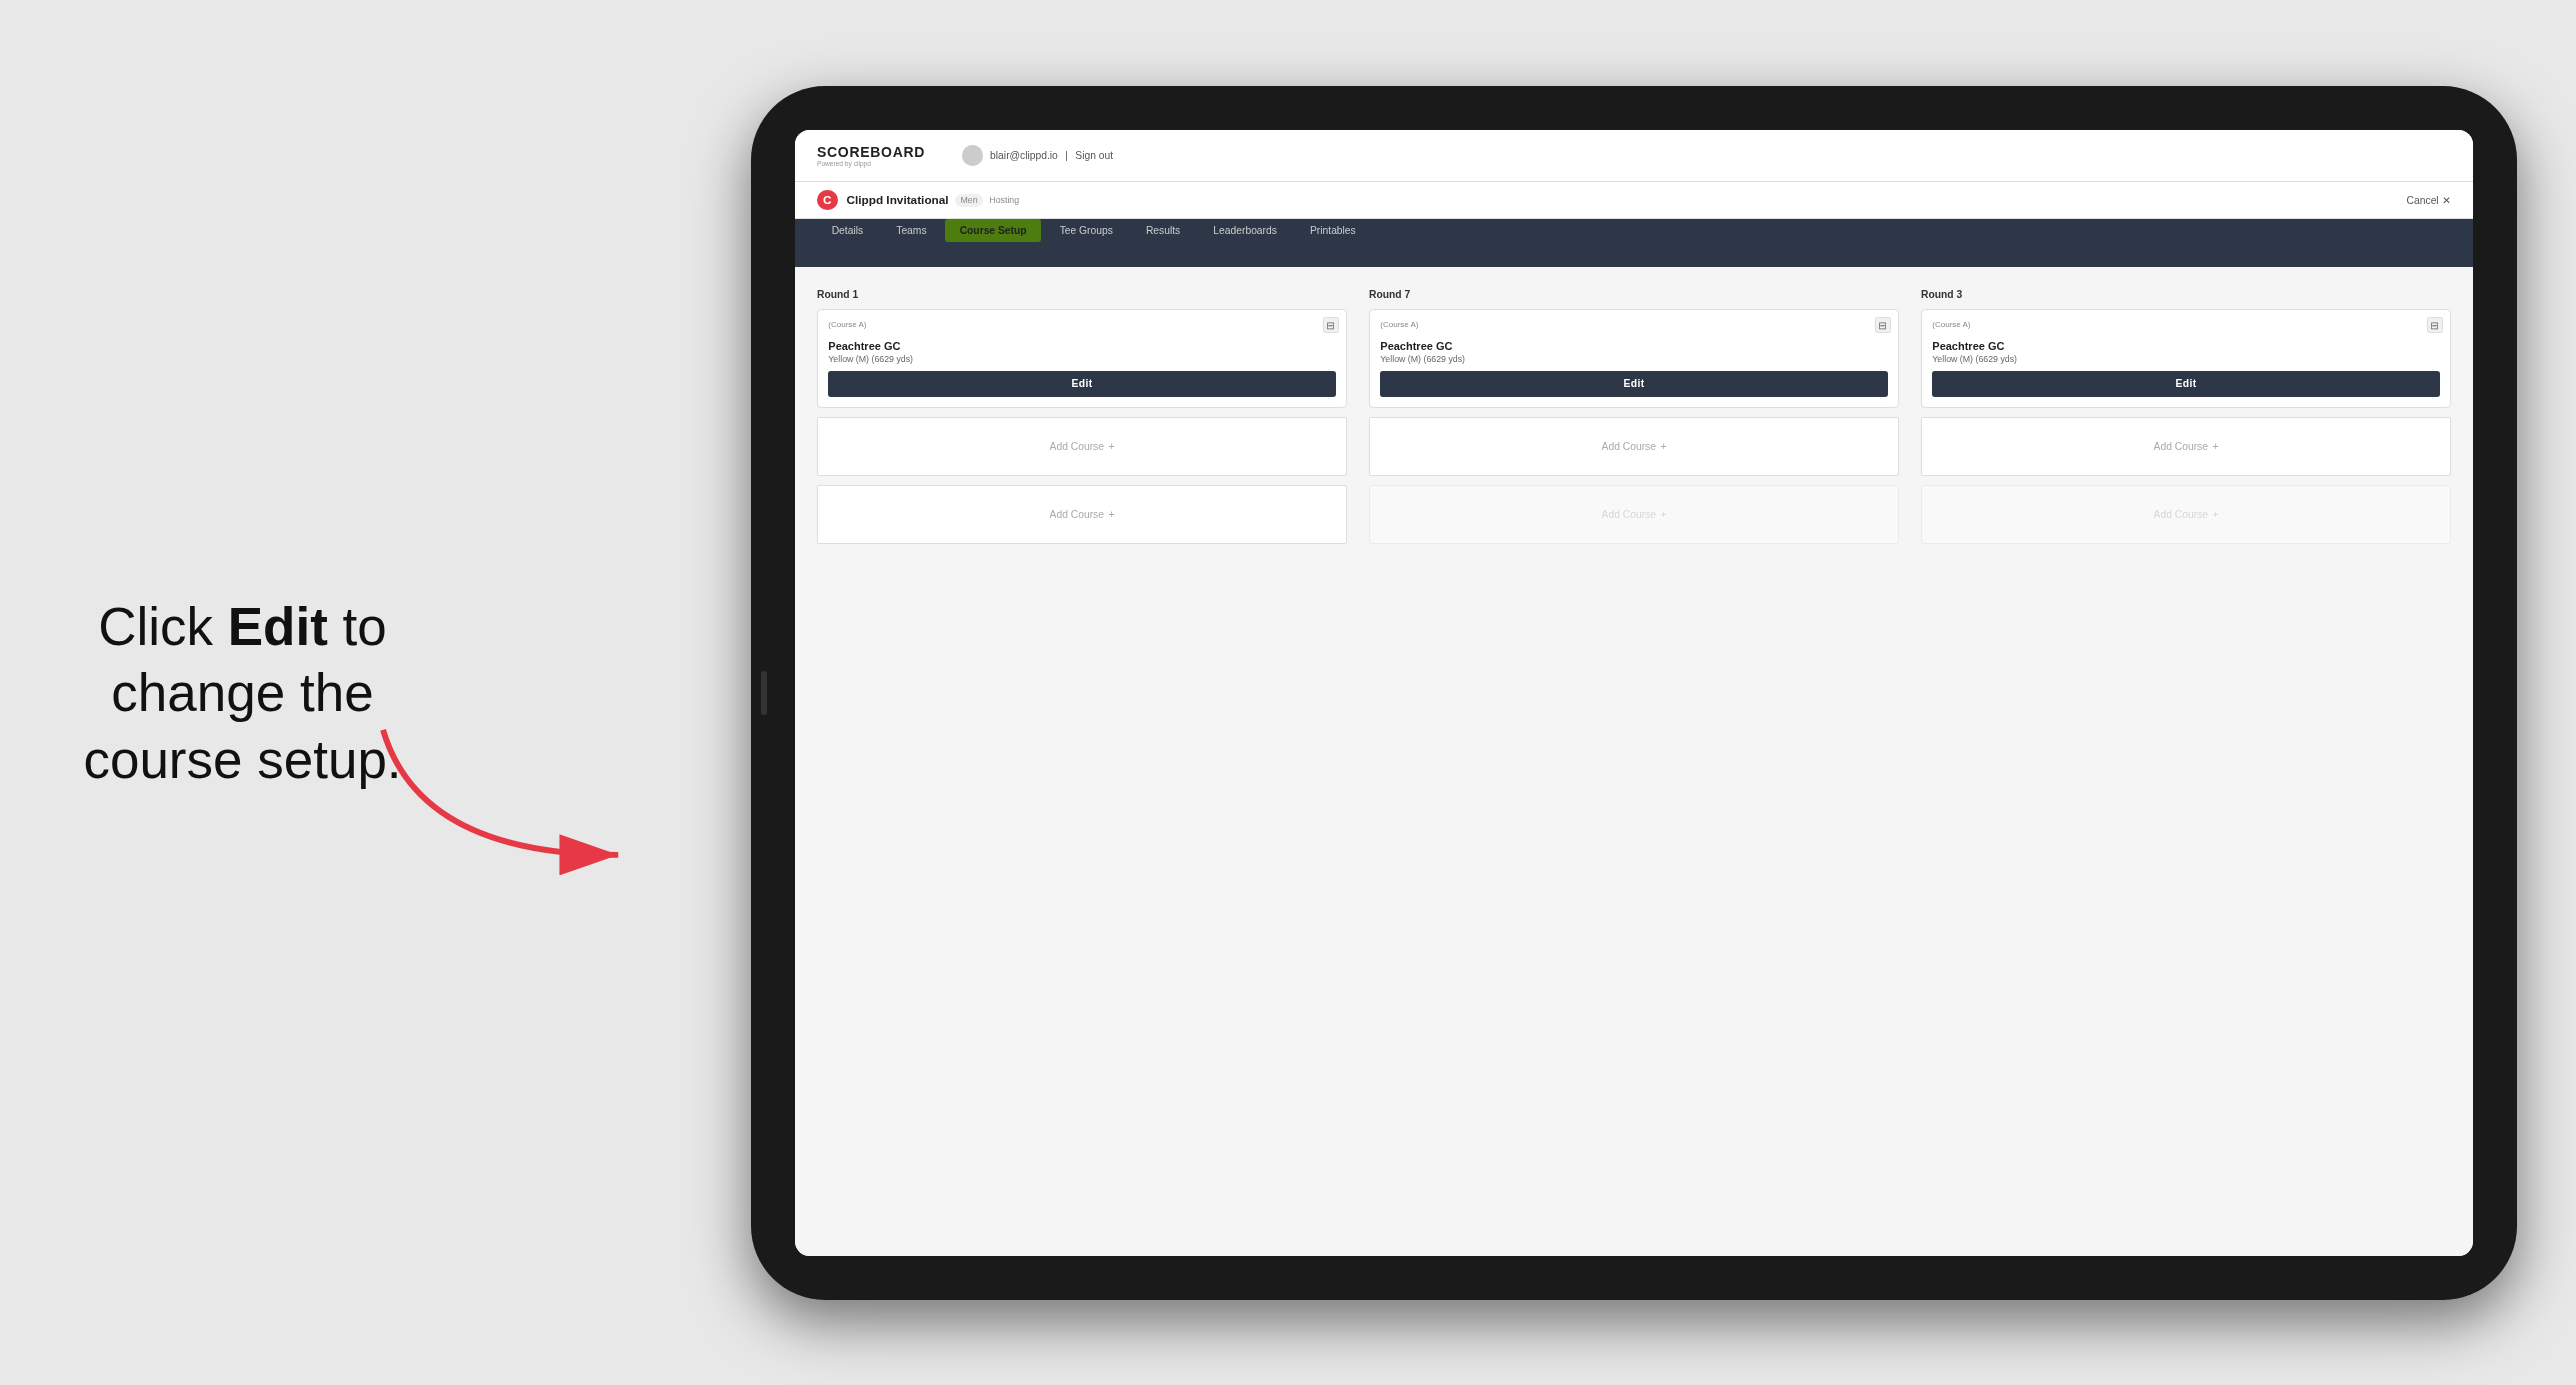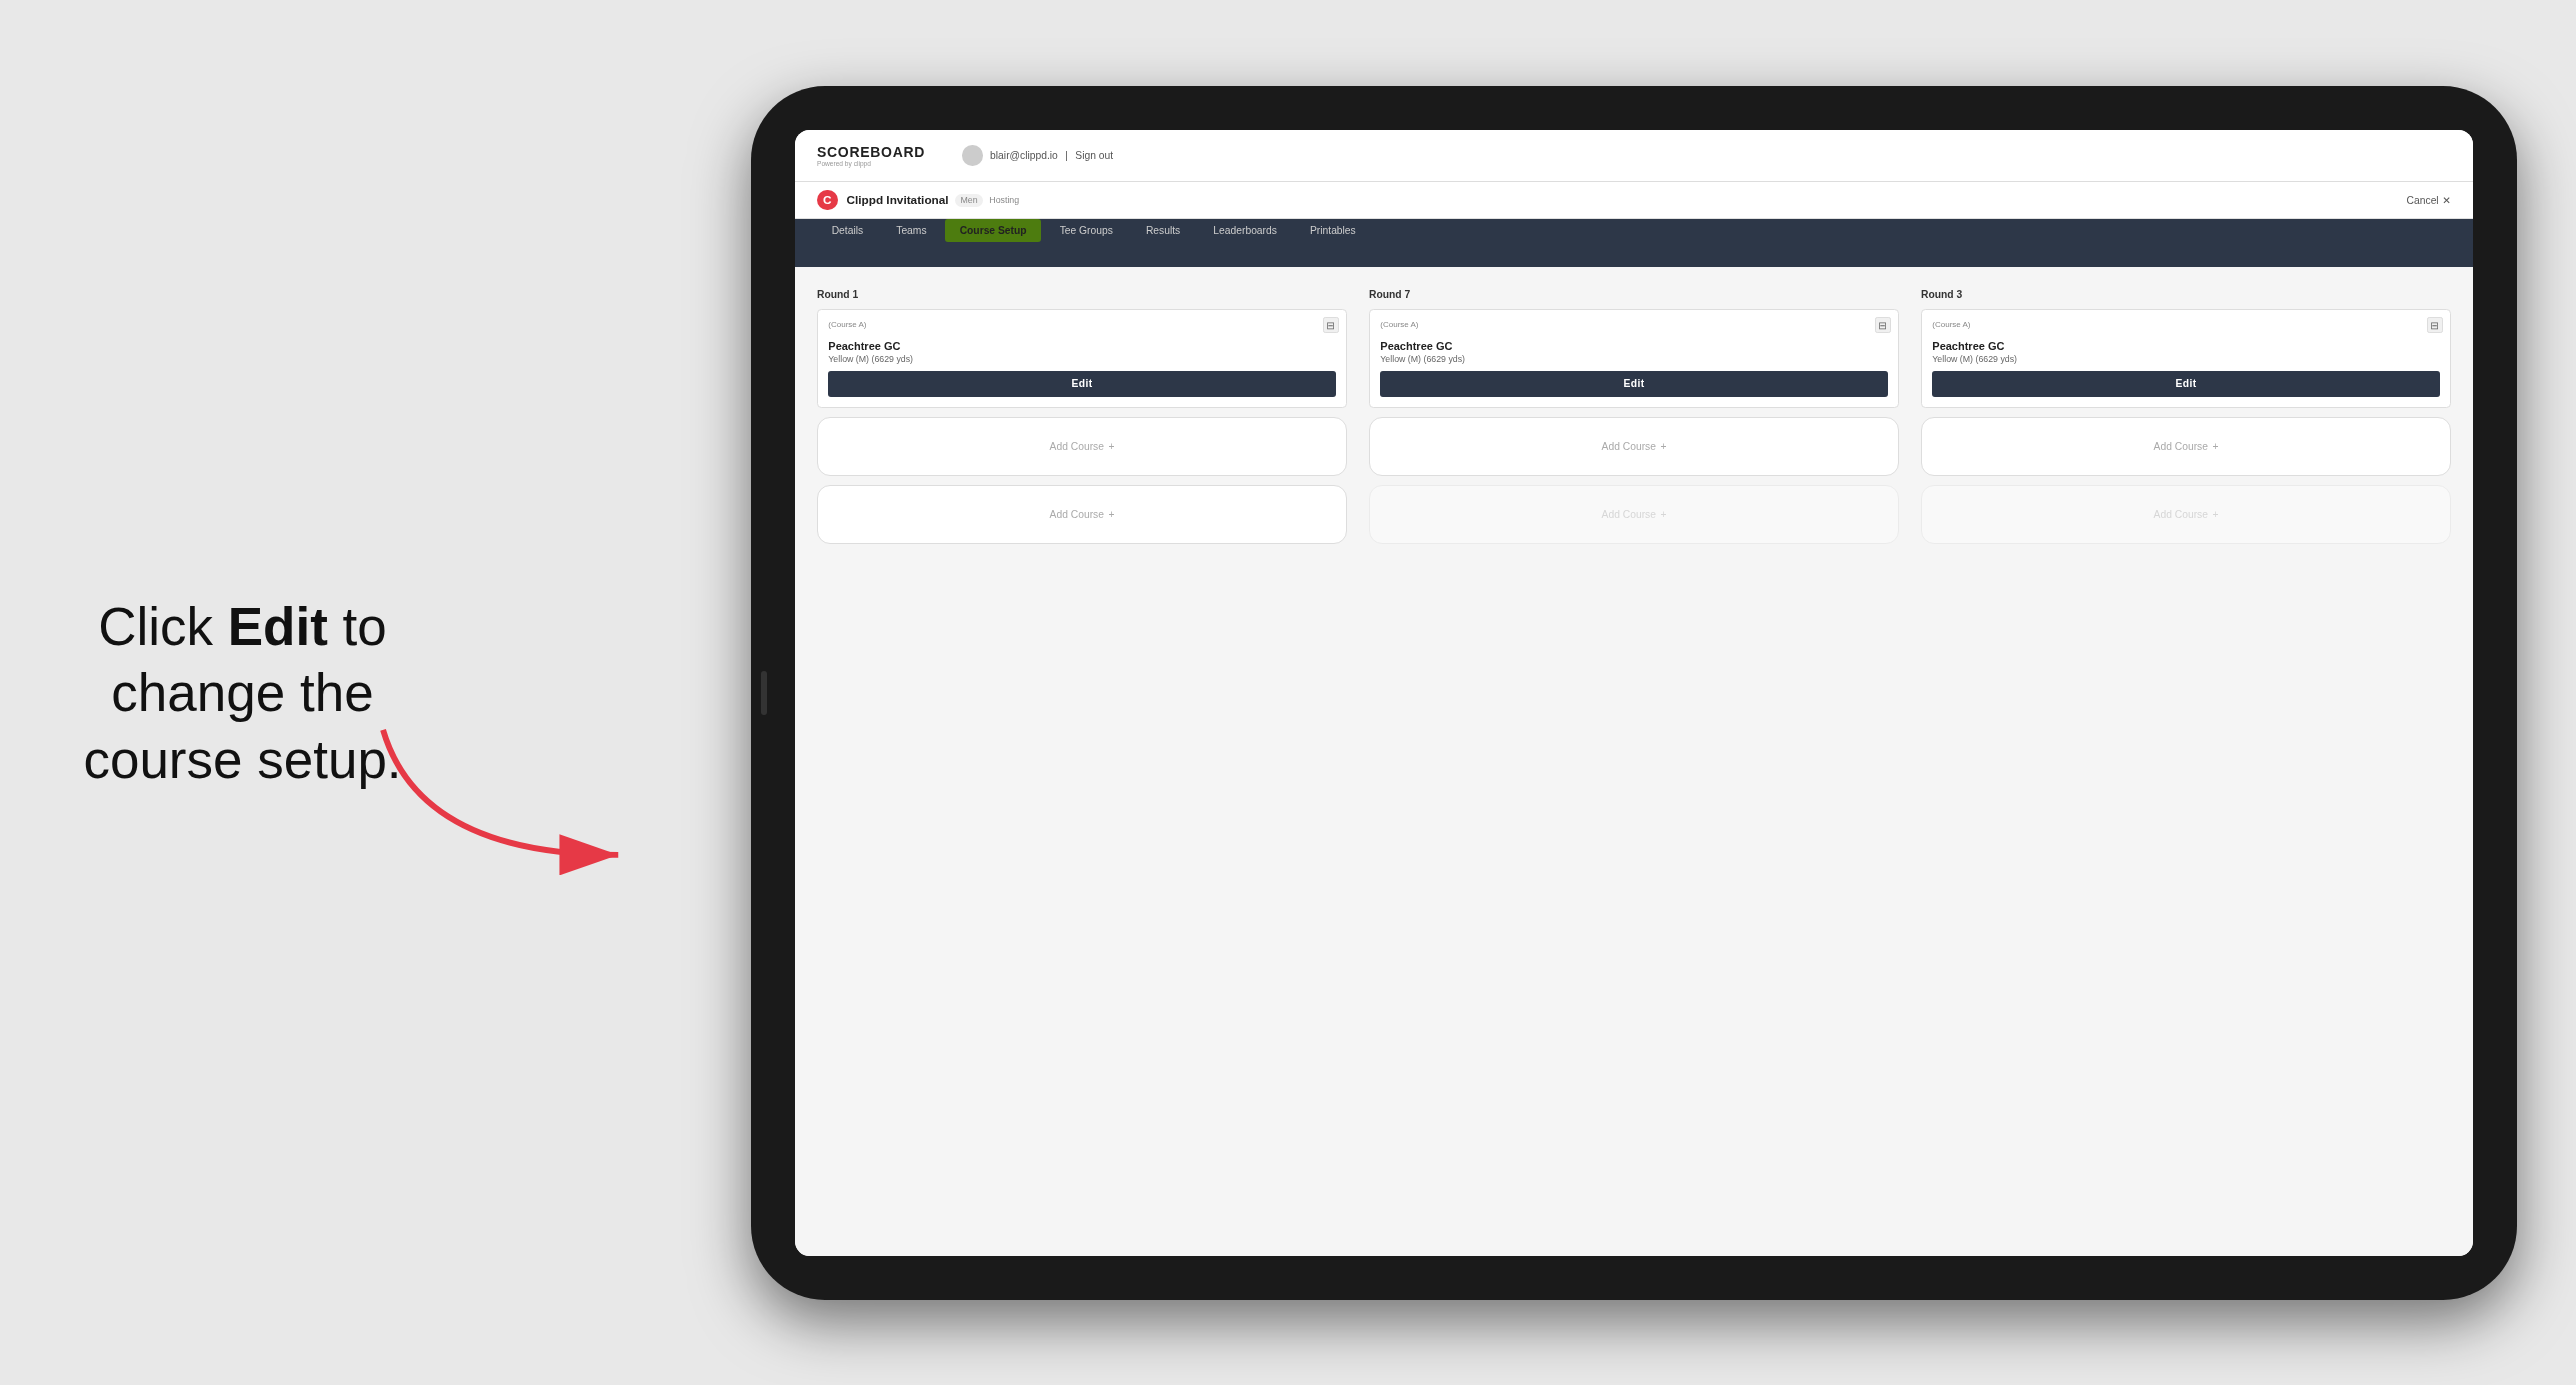--- a/index.html
+++ b/index.html
@@ -269,21 +269,21 @@
       font-weight: 600;
       cursor: pointer;
       margin-top: 7.4px;
       letter-spacing: 0.4px;
     }
 
     
     .add-course-card {
       background: #fff;
       border: 0.7px solid #ddd;
-      border-radius: 13px;
+      border-radius: 2px;
       padding: 14.7px;
       margin-bottom: 8.8px;
       display: flex;
       align-items: center;
       justify-content: center;
       cursor: pointer;
       min-height: 59px;
       color: #aaa;
       font-size: 10.3px;
       gap: 4.4px;

